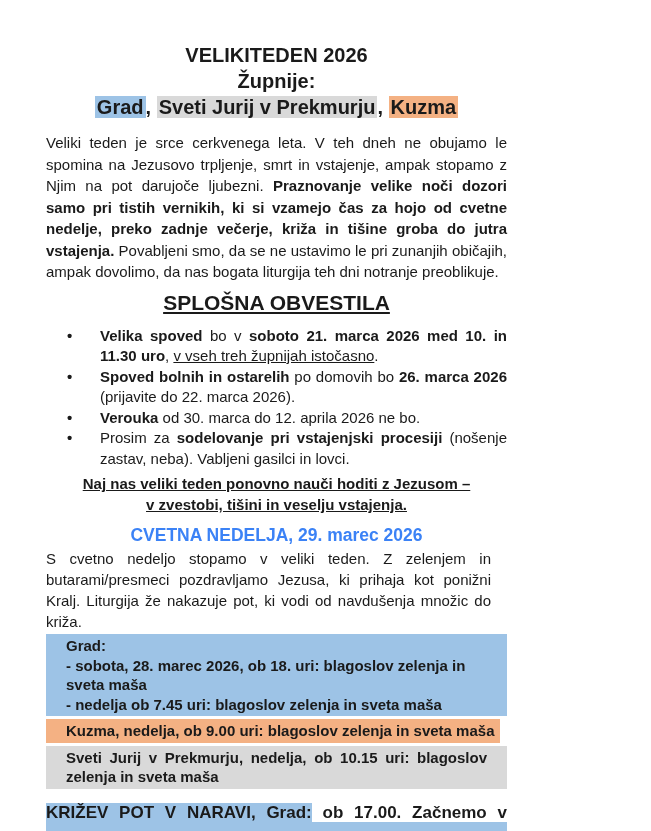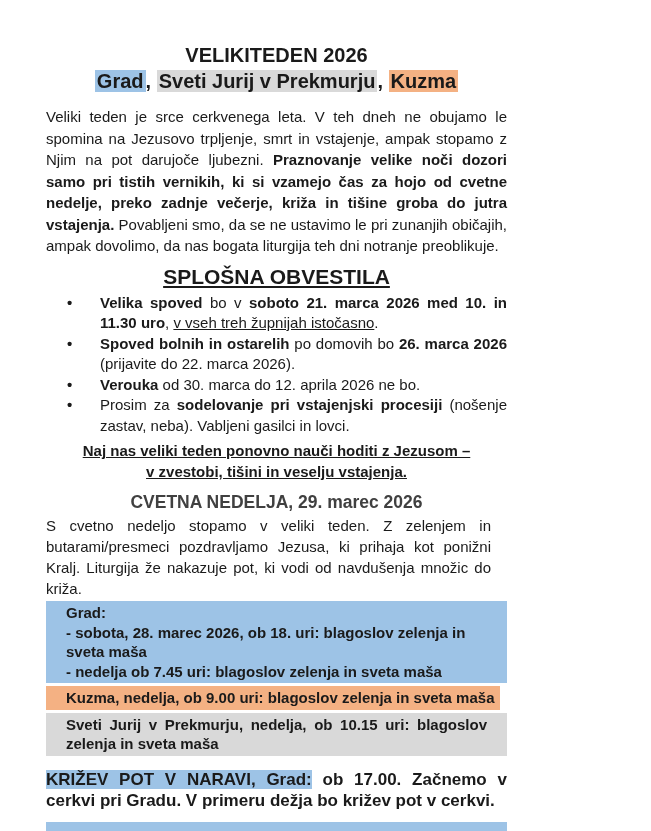--- a/index.html
+++ b/index.html
@@ -29,21 +29,21 @@
   }
   .section-heading {
     margin-top: 9px;
     font-size: 21px;
     line-height: 22px;
     font-weight: 700;
     text-decoration: underline;
     text-align: center;
   }
   ul.bullets {
-    margin: 5px 0 0 0;
+    margin: 12px 0 0 0;
     padding: 0 0 0 54px;
     list-style: none;
     font-size: 15px;
     line-height: 20.5px;
     text-align: justify;
   }
   ul.bullets li { position: relative; }
   ul.bullets li::before {
     content: "\2022";
     position: absolute;
@@ -96,39 +96,40 @@
     bottom: 0;
     height: 9px;
   }
 </style>
 </head>
 <body>
 
 <div class="page">
 
   <div class="title">VELIKITEDEN 2026</div>
+  <div class="title">Župnije:</div>
   <div class="title"><span class="hl" style="background-color: rgb(157, 195, 230);">Grad</span><span>, </span><span class="hl" style="background-color: rgb(217, 217, 217);">Sveti Jurij v Prekmurju</span><span>, </span><span class="hl" style="background-color: rgb(244, 177, 131);">Kuzma</span></div>
 
   <p class="intro"><span>Veliki teden je srce cerkvenega leta. V teh dneh ne obujamo le spomina na Jezusovo trpljenje, smrt in vstajenje, ampak stopamo z Njim na pot darujoče ljubezni. </span><span style="font-weight: 700;">Praznovanje velike noči dozori samo pri tistih vernikih, ki si vzamejo čas za hojo od cvetne nedelje, preko zadnje večerje, križa in tišine groba do jutra vstajenja.</span><span> Povabljeni smo, da se ne ustavimo le pri zunanjih običajih, ampak dovolimo, da nas bogata liturgija teh dni notranje preoblikuje.</span></p>
 
   <div class="section-heading">SPLOŠNA OBVESTILA</div>
 
   <ul class="bullets">
     <li><span style="font-weight: 700;">Velika spoved</span><span> bo v </span><span style="font-weight: 700;">soboto 21. marca 2026 med 10. in 11.30 uro</span><span>, </span><span style="text-decoration: underline;">v vseh treh župnijah istočasno</span><span>.</span></li>
     <li><span style="font-weight: 700;">Spoved bolnih in ostarelih</span><span> po domovih bo </span><span style="font-weight: 700;">26. marca 2026</span><span> (prijavite do 22. marca 2026).</span></li>
     <li><span style="font-weight: 700;">Verouka</span><span> od 30. marca do 12. aprila 2026 ne bo.</span></li>
     <li><span>Prosim za </span><span style="font-weight: 700;">sodelovanje pri vstajenjski procesiji</span><span> (nošenje zastav, neba). Vabljeni gasilci in lovci.</span></li>
   </ul>
 
   <div class="motto">
     <div>Naj nas veliki teden ponovno nauči hoditi z Jezusom –</div>
     <div>v zvestobi, tišini in veselju vstajenja.</div>
   </div>
 
-  <div class="red-heading" style="color: #404040;">CVETNA NEDELJA, 29. marec 2026</div>
+  <div class="red-heading" style="color: #3b82f6;">CVETNA NEDELJA, 29. marec 2026</div>
 
   <p class="palm-intro"><span>S cvetno nedeljo stopamo v veliki teden. Z zelenjem in butarami/presmeci pozdravljamo Jezusa, ki prihaja kot ponižni Kralj. Liturgija že nakazuje pot, ki vodi od navdušenja množic do križa.</span></p>
 
   <div class="block mt2" style="background-color: rgb(157, 195, 230);">
     <div>Grad:</div>
     <div>- sobota, 28. marec 2026, ob 18. uri: blagoslov zelenja in sveta maša</div>
     <div>- nedelja ob 7.45 uri: blagoslov zelenja in sveta maša</div>
   </div>
 
   <div class="block fit mt3" style="background-color: rgb(244, 177, 131);">Kuzma, nedelja, ob 9.00 uri: blagoslov zelenja in sveta maša</div>

